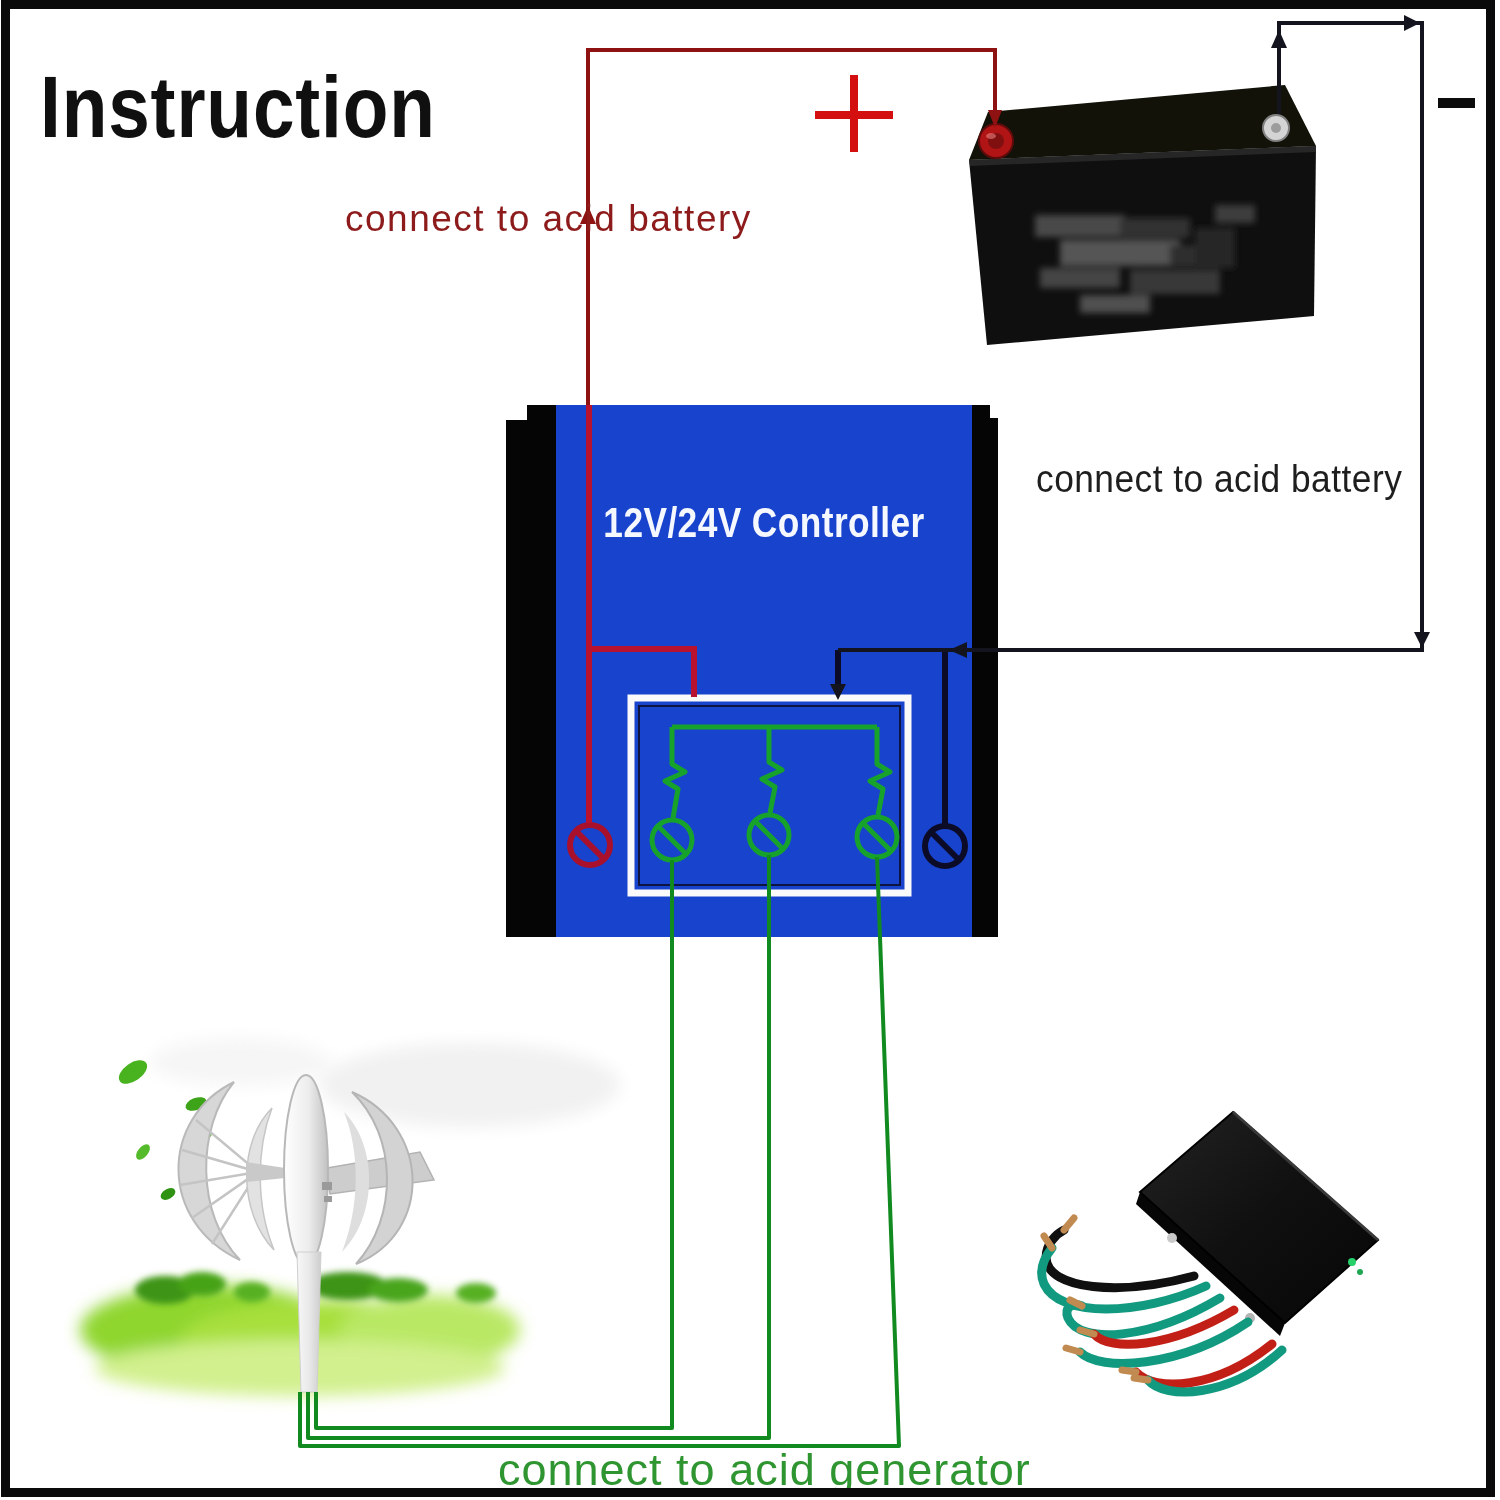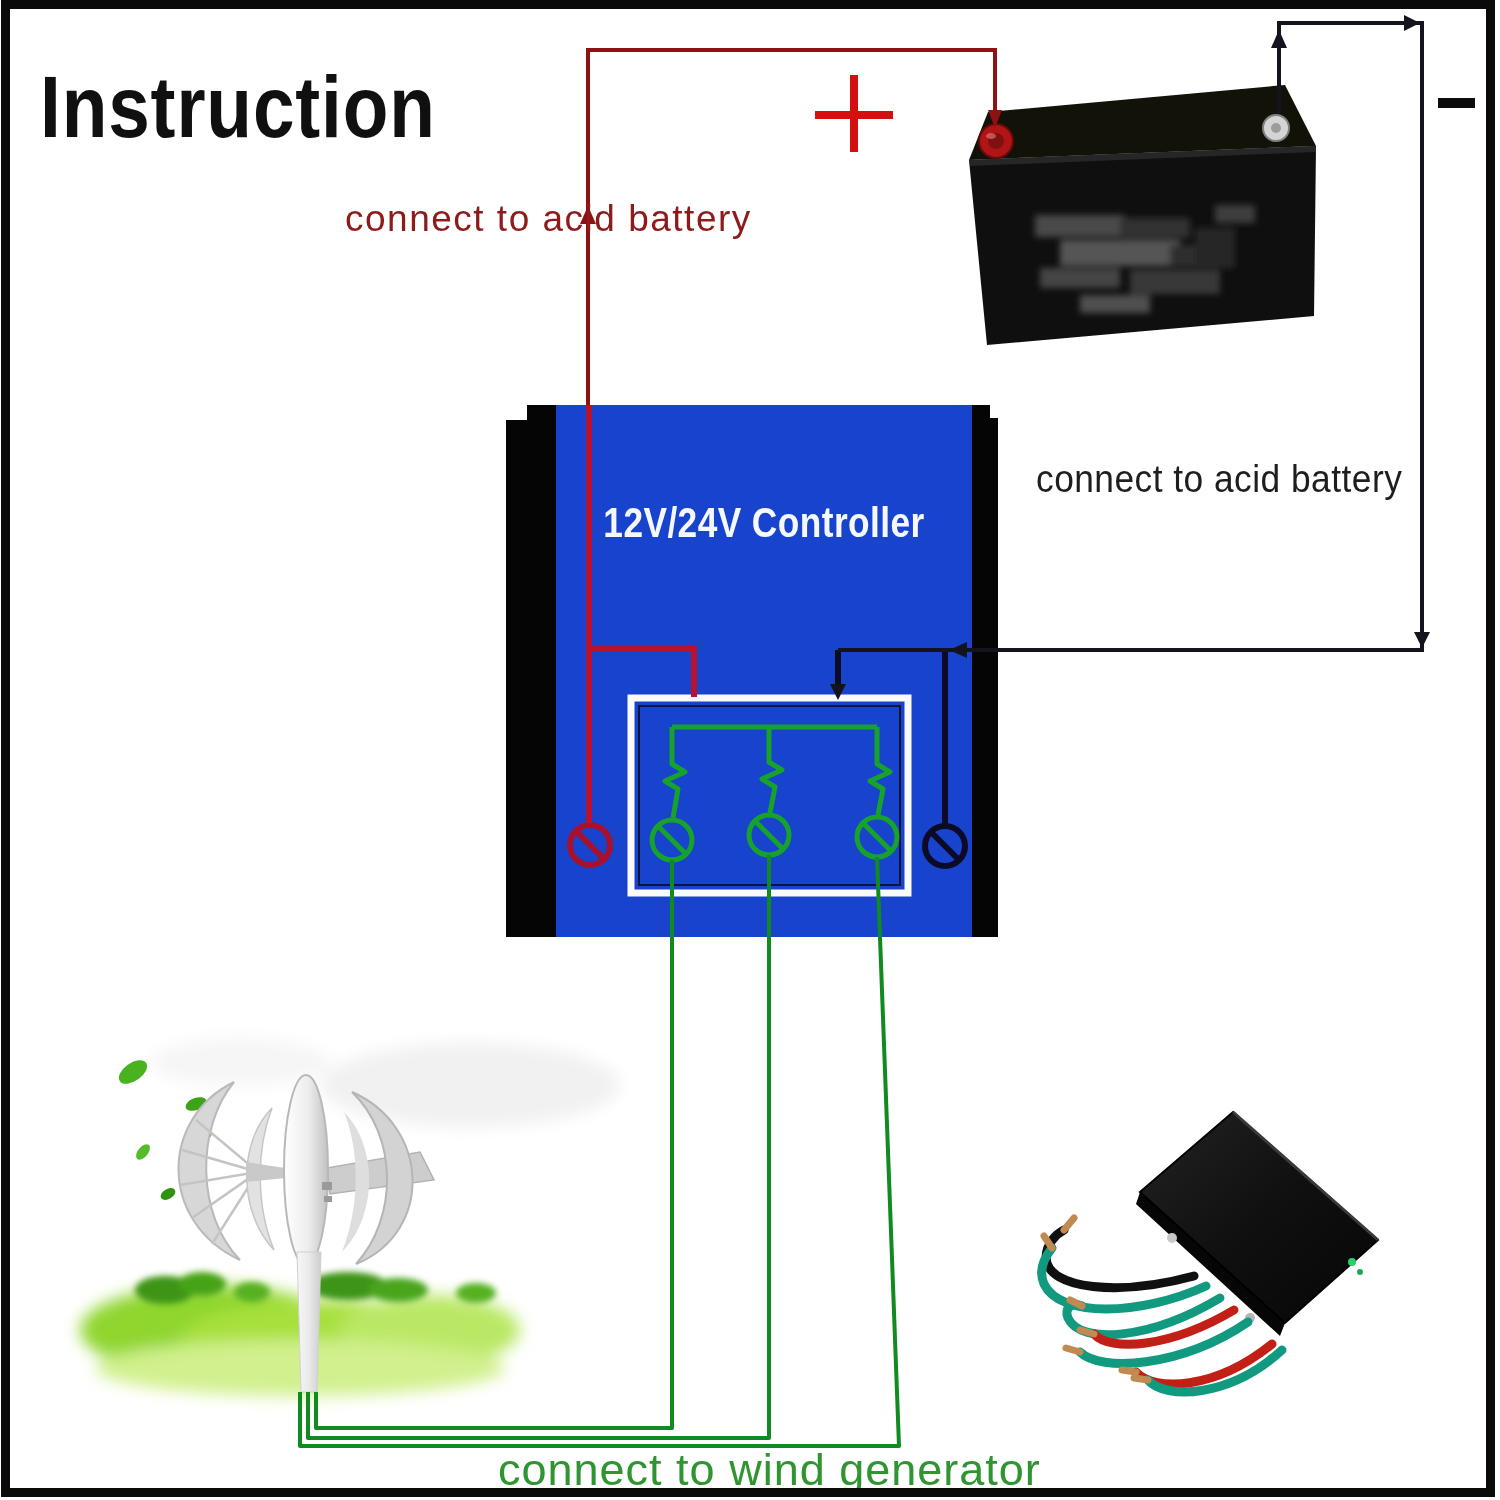--- a/index.html
+++ b/index.html
@@ -228,21 +228,21 @@
     <g>
       <path class="wire-grn-out" d="M672,860 L672,1428 L316,1428 L316,1392"></path>
       <path class="wire-grn-out" d="M769,855 L769,1438 L308,1438 L308,1392"></path>
       <path class="wire-grn-out" d="M877,857 L899,1446 L300,1446 L300,1392"></path>
     </g>
   </svg>
 
   <div class="abs title lbl">Instruction</div>
   <div class="abs lbl lbl-top">connect to acid battery</div>
   <div class="abs lbl lbl-right">connect to acid battery</div>
-  <div class="abs lbl lbl-bottom">connect to wind generator</div>
+  <div class="abs lbl lbl-bottom">connect to acid generator</div>
   <div class="abs lbl lbl-controller">12V/24V Controller</div>
 
   <div class="abs plus" title="+">
     <span class="h"></span>
     <span class="v"></span>
   </div>
   <div class="abs minus" title="−"></div>
 
   <div class="frame"></div>
 </div>

